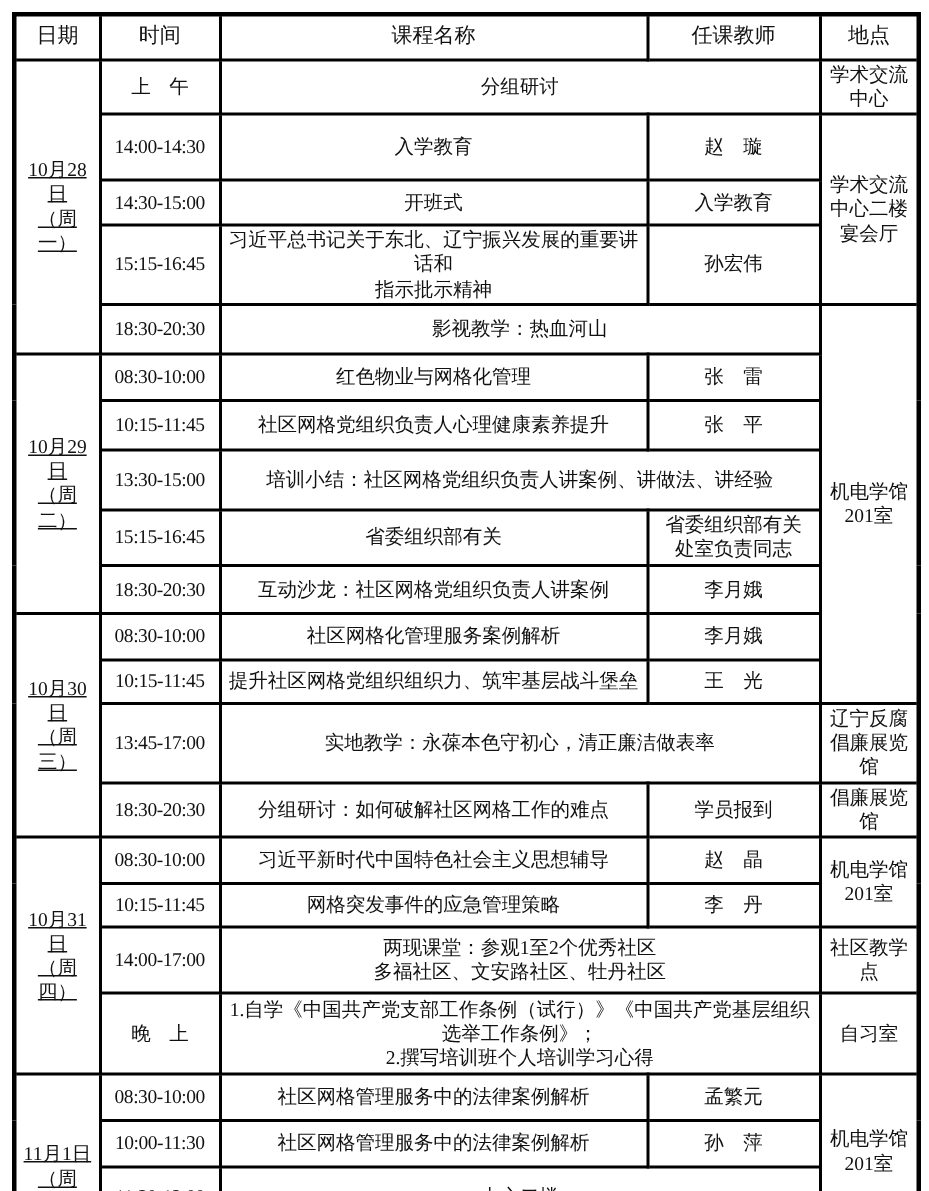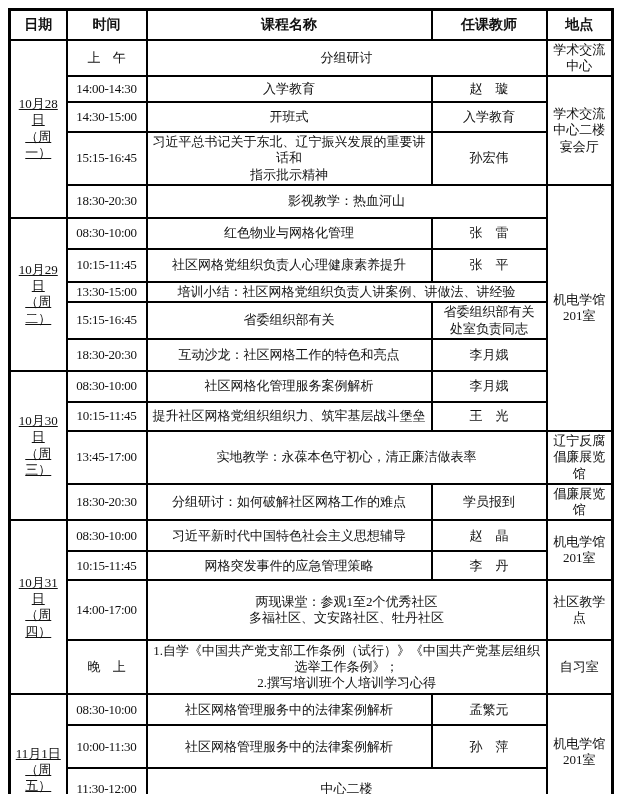--- a/index.html
+++ b/index.html
@@ -32,21 +32,21 @@
     padding: 1px 2px;
     text-align: center;
     vertical-align: middle;
     font-size: 13px;
     line-height: 1.25;
     white-space: pre-line;
     overflow: hidden;
   }
   table.schedule th {
     font-size: 14px;
-    font-weight: bold;
+    font-weight: normal;
     line-height: 1.1;
   }
   col.c-date   { width: 57px; }
   col.c-time   { width: 80px; }
   col.c-course { width: 285px; }
   col.c-teacher{ width: 115px; }
   col.c-loc    { width: 66px; }
   td.date-cell { font-size: 12.5px; text-decoration: underline; }
   td.time-cell { font-size: 12.5px; letter-spacing: -0.3px; }
   td.loc-cell  { font-size: 12.5px; padding: 1px 1px; }
@@ -85,21 +85,21 @@
     <tbody>
 
       <tr style="height:30px">
         <td class="date-cell" rowspan="5">10月28日
 （周一）</td>
         <td class="time-cell">上　午</td>
         <td colspan="2">分组研讨</td>
         <td class="loc-cell">学术交流
 中心</td>
       </tr>
-      <tr style="height:26px">
+      <tr style="height:44px">
         <td class="time-cell">14:00-14:30</td>
         <td>入学教育</td>
         <td>赵　璇</td>
         <td class="loc-cell" rowspan="3">学术交流
 中心二楼
 宴会厅</td>
       </tr>
       <tr style="height:30px">
         <td class="time-cell">14:30-15:00</td>
         <td>开班式</td>
@@ -123,33 +123,33 @@
 （周二）</td>
         <td class="time-cell">08:30-10:00</td>
         <td>红色物业与网格化管理</td>
         <td>张　雷</td>
       </tr>
       <tr style="height:33px">
         <td class="time-cell">10:15-11:45</td>
         <td>社区网格党组织负责人心理健康素养提升</td>
         <td>张　平</td>
       </tr>
-      <tr style="height:20px">
+      <tr style="height:40px">
         <td class="time-cell">13:30-15:00</td>
         <td colspan="2">培训小结：社区网格党组织负责人讲案例、讲做法、讲经验</td>
       </tr>
       <tr style="height:37px">
         <td class="time-cell">15:15-16:45</td>
         <td>省委组织部有关</td>
         <td>省委组织部有关
 处室负责同志</td>
       </tr>
       <tr style="height:32px">
         <td class="time-cell">18:30-20:30</td>
-        <td>互动沙龙：社区网格工作的特色和亮点</td>
+        <td>互动沙龙：社区网格党组织负责人讲案例</td>
         <td>李月娥</td>
       </tr>
 
       <tr style="height:31px">
         <td class="date-cell" rowspan="4">10月30日
 （周三）</td>
         <td class="time-cell">08:30-10:00</td>
         <td>社区网格化管理服务案例解析</td>
         <td>李月娥</td>
       </tr>
@@ -178,21 +178,21 @@
         <td>习近平新时代中国特色社会主义思想辅导</td>
         <td>赵　晶</td>
         <td class="loc-cell" rowspan="2">机电学馆
 201室</td>
       </tr>
       <tr style="height:29px">
         <td class="time-cell">10:15-11:45</td>
         <td>网格突发事件的应急管理策略</td>
         <td>李　丹</td>
       </tr>
-      <tr style="height:60px">
+      <tr style="height:44px">
         <td class="time-cell">14:00-17:00</td>
         <td colspan="2">两现课堂：参观1至2个优秀社区
 多福社区、文安路社区、牡丹社区</td>
         <td class="loc-cell">社区教学点</td>
       </tr>
       <tr style="height:54px">
         <td class="time-cell">晚　上</td>
         <td colspan="2" class="left">1.自学《中国共产党支部工作条例（试行）》《中国共产党基层组织
 选举工作条例》；
 2.撰写培训班个人培训学习心得</td>
@@ -201,21 +201,21 @@
 
       <tr style="height:31px">
         <td class="date-cell" rowspan="4">11月1日
 （周五）</td>
         <td class="time-cell">08:30-10:00</td>
         <td>社区网格管理服务中的法律案例解析</td>
         <td>孟繁元</td>
         <td class="loc-cell" rowspan="3">机电学馆
 201室</td>
       </tr>
-      <tr style="height:43px">
+      <tr style="height:31px">
         <td class="time-cell">10:00-11:30</td>
         <td>社区网格管理服务中的法律案例解析</td>
         <td>孙　萍</td>
       </tr>
       <tr style="height:41px">
         <td class="time-cell">11:30-12:00</td>
         <td colspan="2">中心二楼</td>
       </tr>
       <tr style="height:32px">
         <td class="time-cell">下　午</td>

